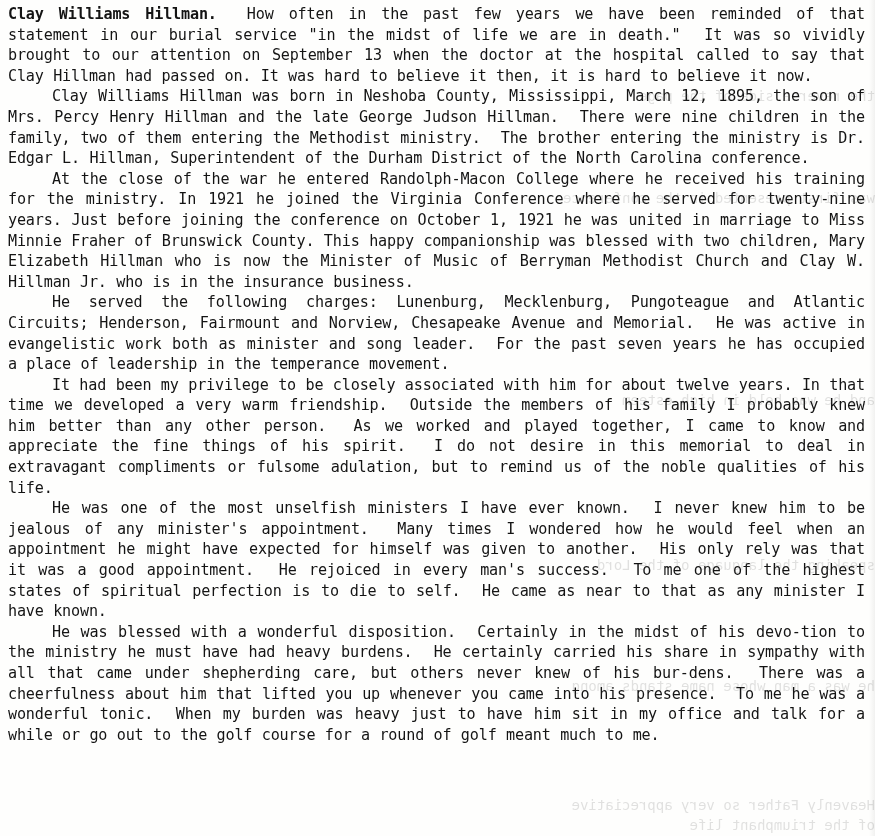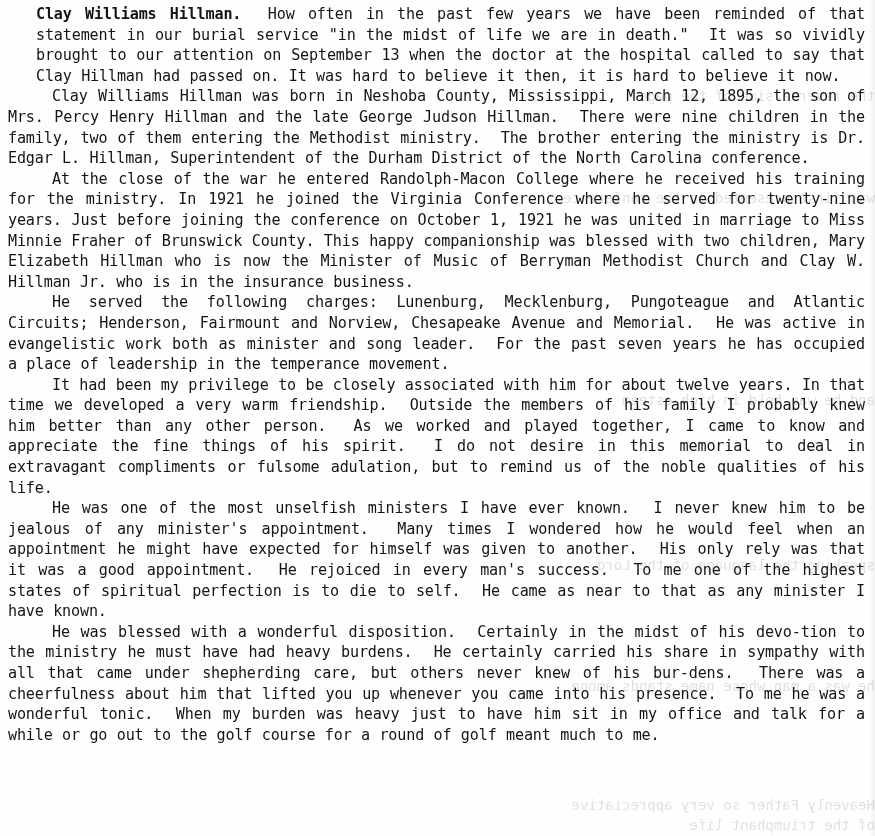--- a/index.html
+++ b/index.html
@@ -31,21 +31,20 @@
     -webkit-font-smoothing: none;
   }
   p.para {
     margin: 0;
     text-indent: 44px;
     white-space: pre-wrap;
     word-spacing: 0.5px;
   }
   p.para.first {
     text-indent: 0;
-    margin-left: 28px;
   }
   .lead-name {
     font-weight: bold;
   }
   
   .ghost {
     position: absolute;
     left: 0;
     right: 0;
     color: rgba(90, 90, 90, 0.18);

